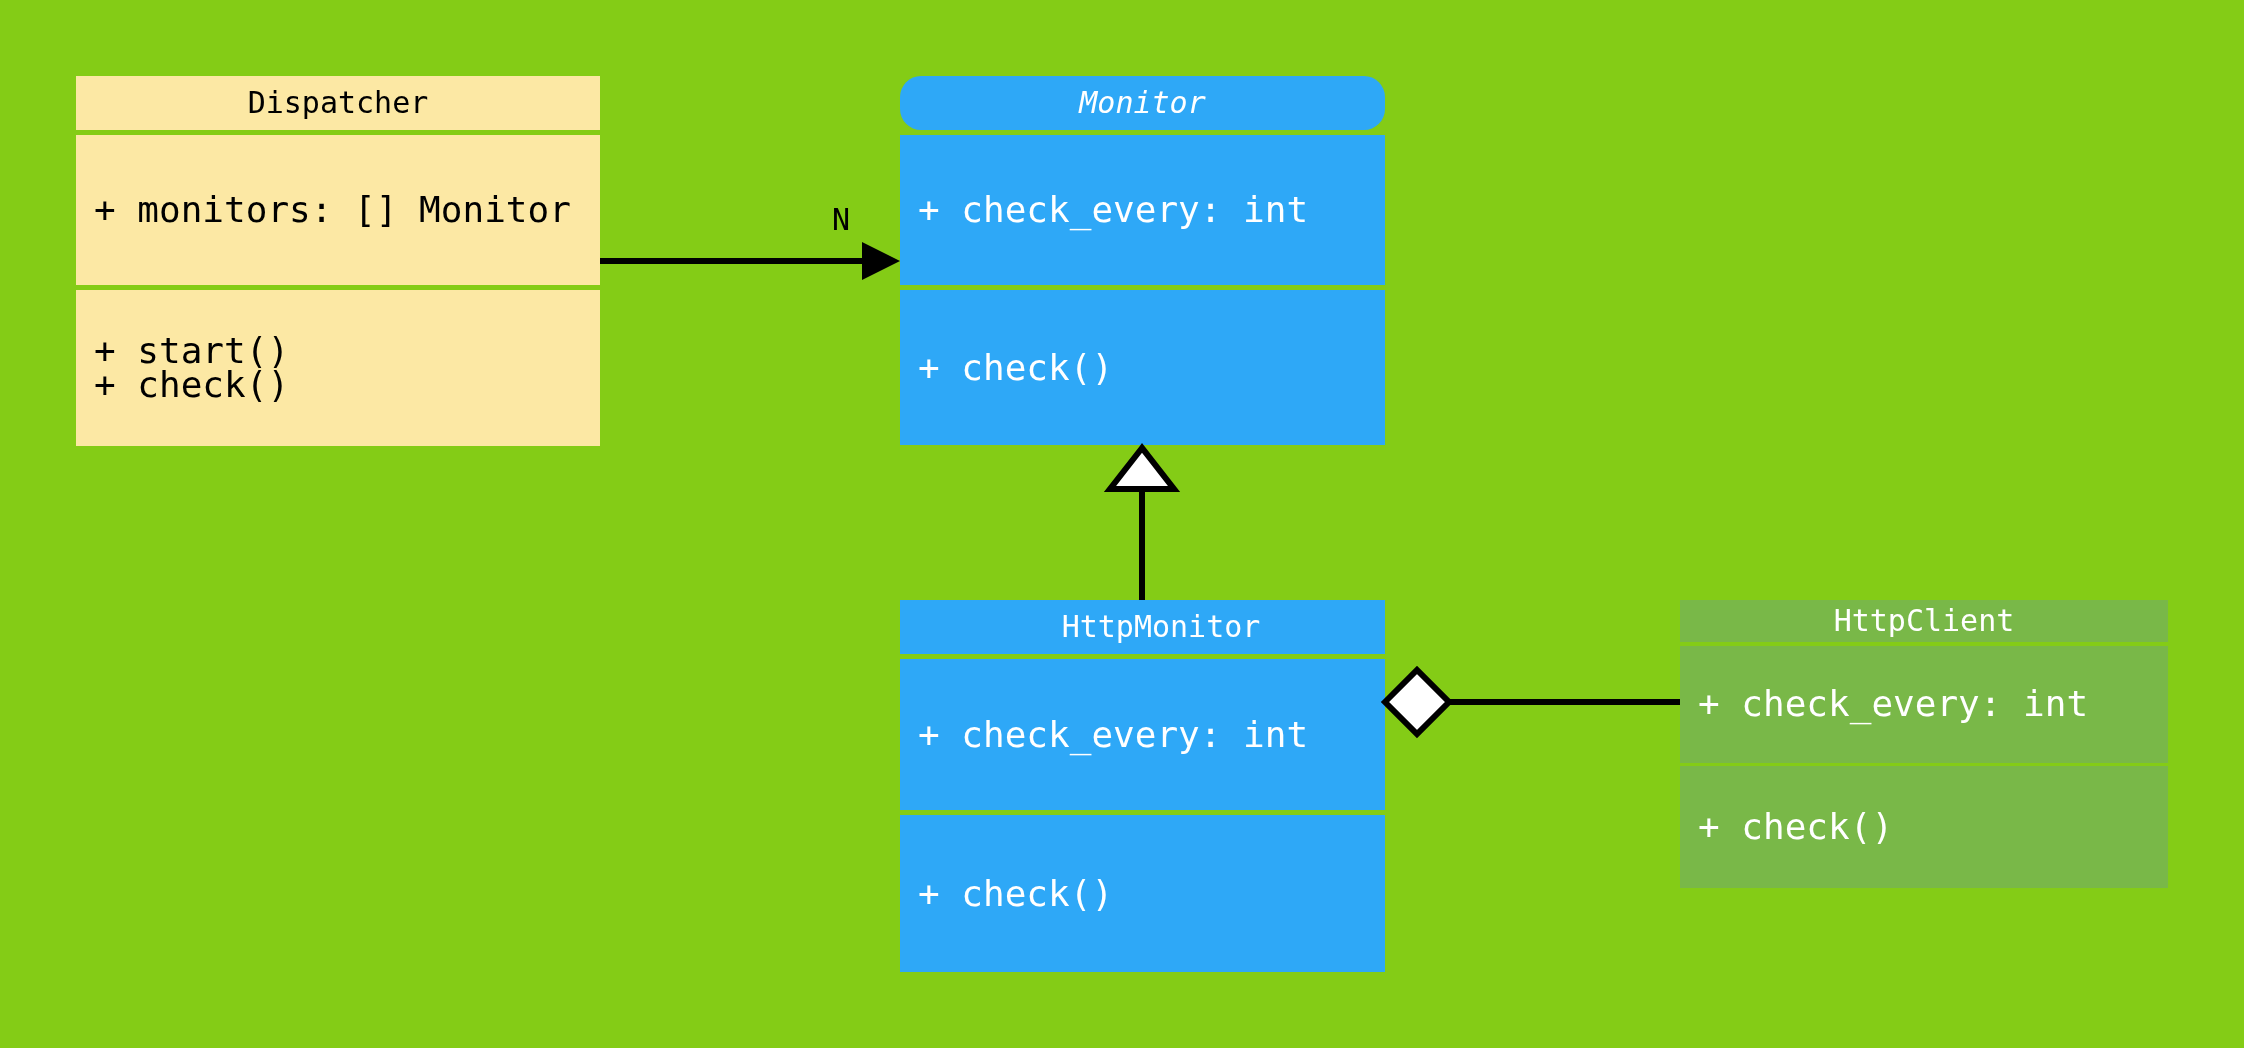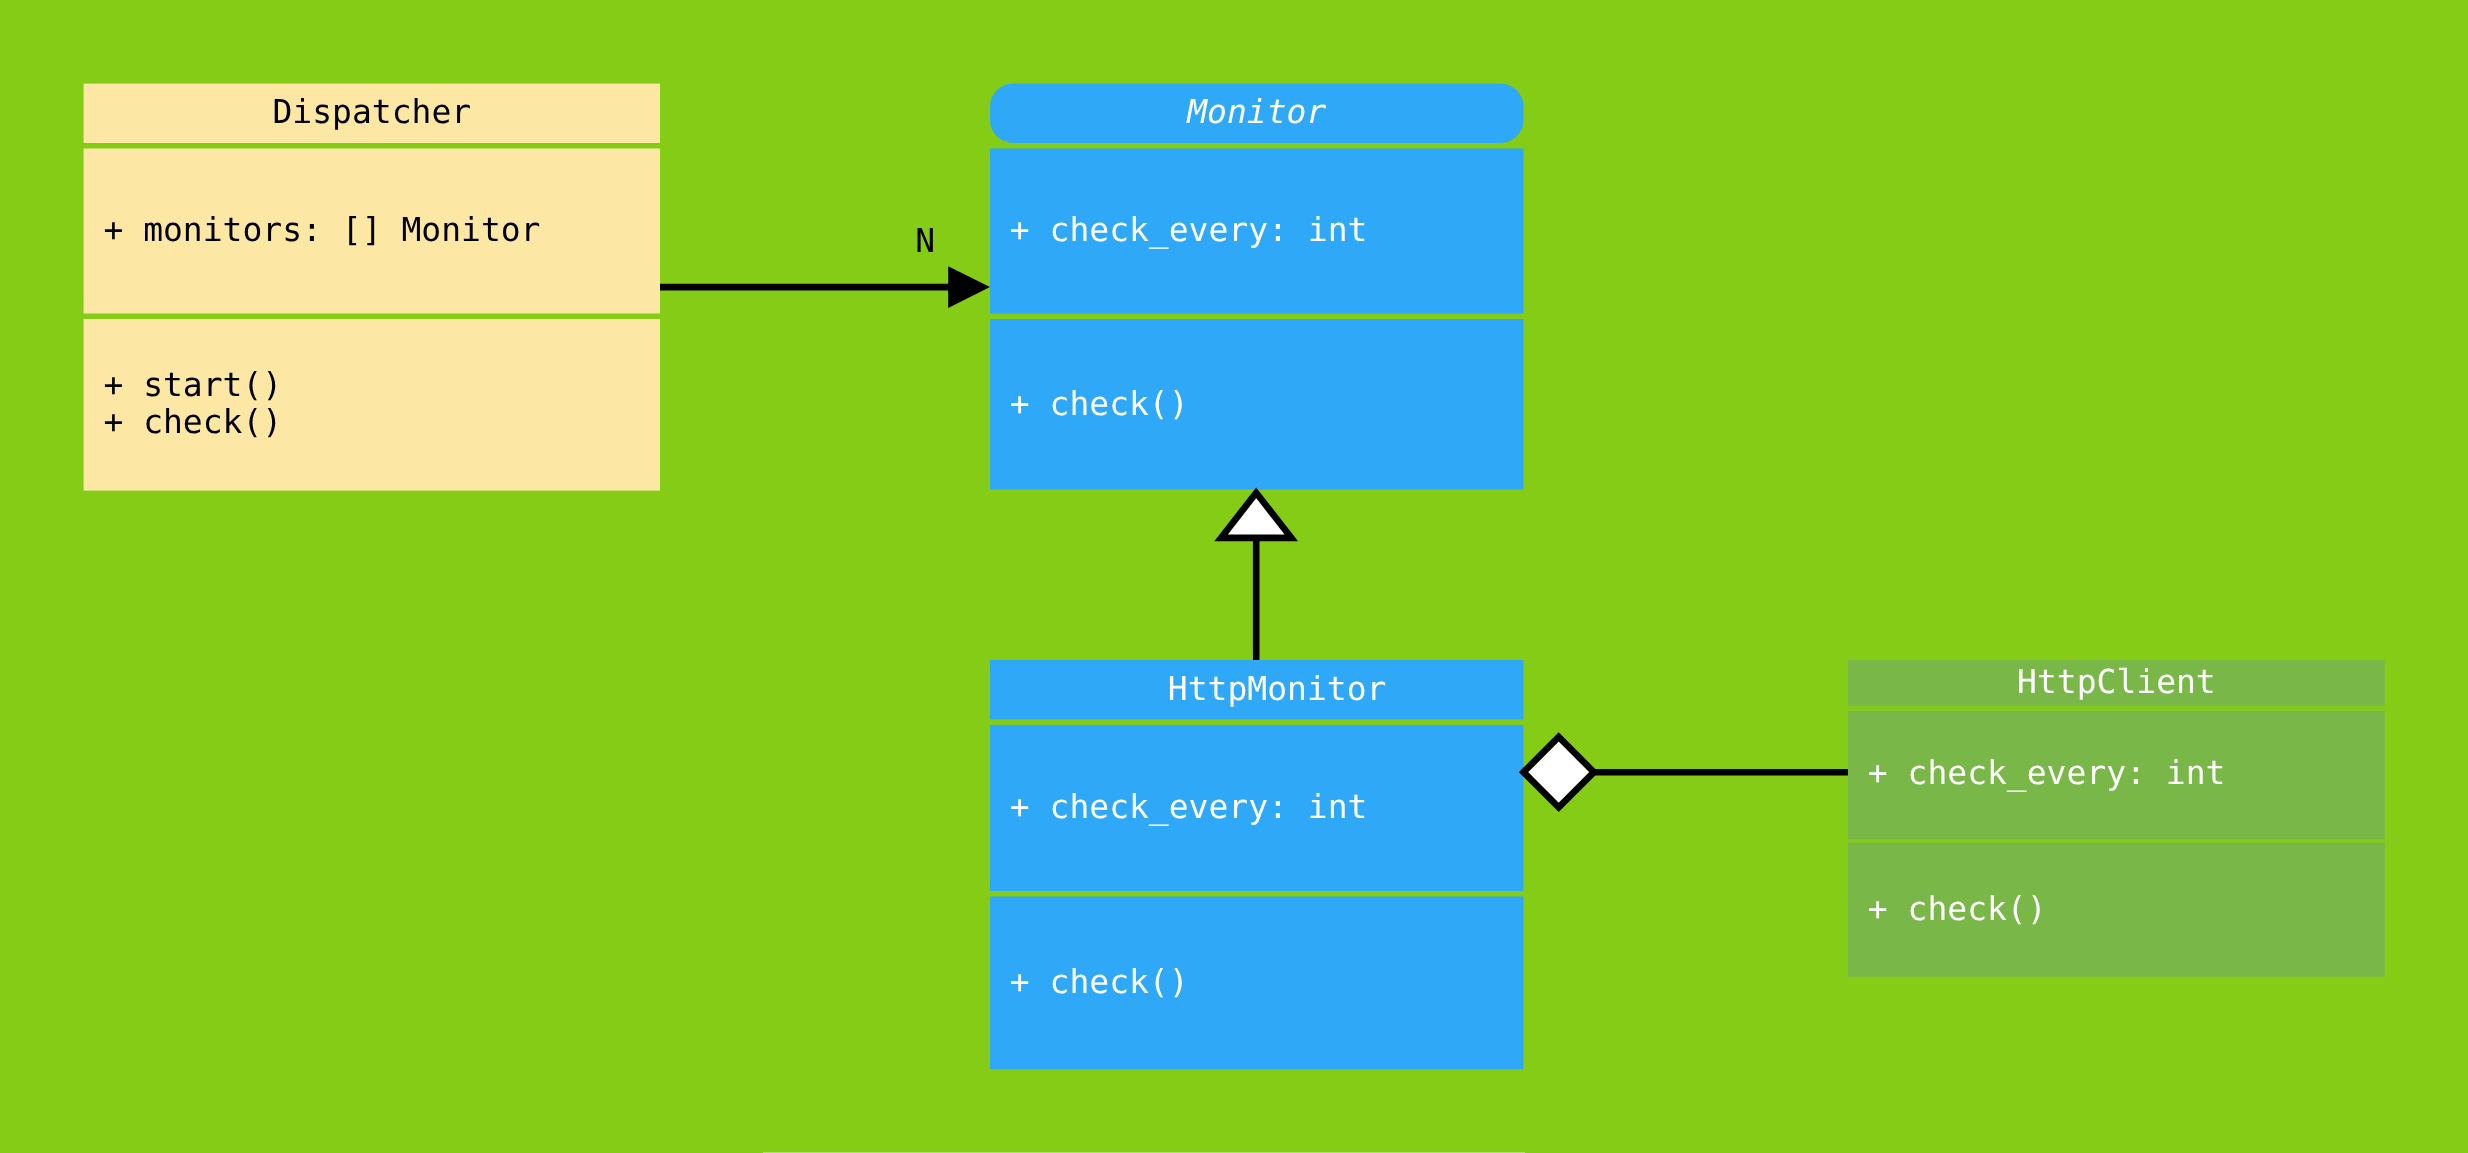--- a/index.html
+++ b/index.html
@@ -37,21 +37,21 @@
     line-height: 1.0;
     letter-spacing: 0px;
     display: flex;
     align-items: center;
     justify-content: center;
   }
   .uml-title.abstract {
     font-style: italic;
   }
   .uml-body {
-    font-size: 30px;
+    font-size: 36px;
     line-height: 34px;
     padding-left: 18px;
     display: flex;
     flex-direction: column;
     justify-content: center;
   }
   .uml-member {
     white-space: pre;
   }
 

